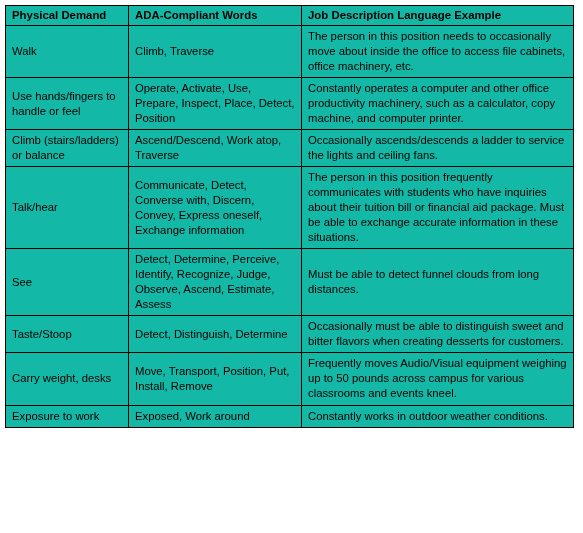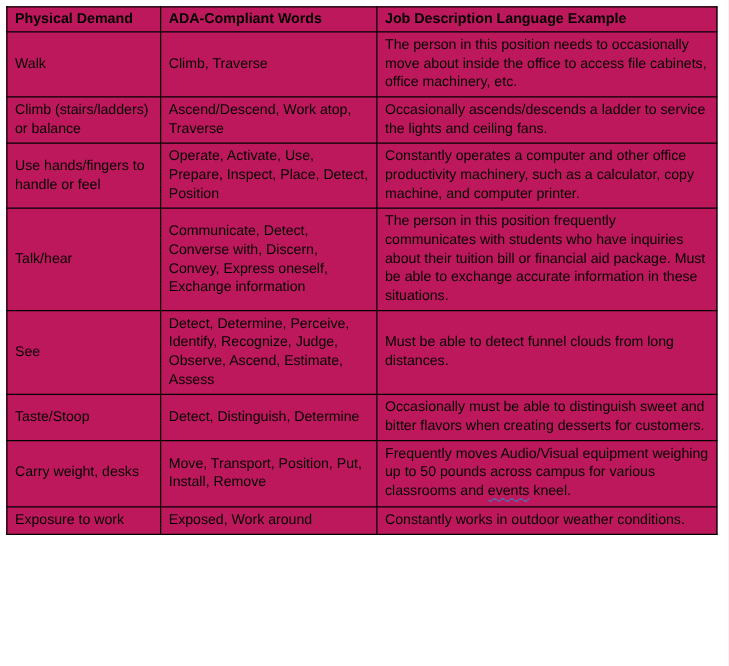--- a/index.html
+++ b/index.html
@@ -19,21 +19,21 @@
     position: absolute;
     left: 5px;
     top: 5px;
     width: 568px;
   }
 
   table.ada-table {
     border-collapse: collapse;
     width: 568px;
     table-layout: fixed;
-    background: #be185d;
+    background: #14b8a6;
   }
 
   table.ada-table th,
   table.ada-table td {
     border: 1.6px solid #000000;
     vertical-align: middle;
     padding: 3px 5px 3px 6px;
     font-size: 11.3px;
     line-height: 1.33;
     text-align: left;
@@ -50,21 +50,20 @@
 
   col.c1 { width: 123px; }
   col.c2 { width: 173px; }
   col.c3 { width: 272px; }
 
   td.demand { }
   td.words { }
   td.example { }
 
   .spellcheck {
-    text-decoration: underline;
     text-decoration-style: wavy;
     text-decoration-color: #4a6fb5;
     text-decoration-thickness: 1px;
     text-underline-offset: 1px;
     text-align: center;
   }
 </style>
 </head>
 <body>
 
@@ -82,28 +81,28 @@
         <th>Job Description Language Example</th>
       </tr>
     </thead>
     <tbody id="table-body">
         <tr>
           <td class="demand">Walk</td>
           <td class="words">Climb, Traverse</td>
           <td class="example"><span>The person in this position needs to occasionally move about inside the office to access file cabinets, office machinery, etc.</span></td>
         </tr>
         <tr>
+          <td class="demand">Use hands/fingers to handle or feel</td>
+          <td class="words">Operate, Activate, Use, Prepare, Inspect, Place, Detect, Position</td>
+          <td class="example"><span>Constantly operates a computer and other office productivity machinery, such as a calculator, copy machine, and computer printer.</span></td>
+        </tr>
+        <tr>
           <td class="demand">Climb (stairs/ladders) or balance</td>
           <td class="words">Ascend/Descend, Work atop, Traverse</td>
           <td class="example"><span>Occasionally ascends/descends a ladder to service the lights and ceiling fans.</span></td>
-        </tr>
-        <tr>
-          <td class="demand">Use hands/fingers to handle or feel</td>
-          <td class="words">Operate, Activate, Use, Prepare, Inspect, Place, Detect, Position</td>
-          <td class="example"><span>Constantly operates a computer and other office productivity machinery, such as a calculator, copy machine, and computer printer.</span></td>
         </tr>
         <tr>
           <td class="demand">Talk/hear</td>
           <td class="words">Communicate, Detect, Converse with, Discern, Convey, Express oneself, Exchange information</td>
           <td class="example"><span>The person in this position frequently communicates with students who have inquiries about their tuition bill or financial aid package.  Must be able to exchange accurate information in these situations.</span></td>
         </tr>
         <tr>
           <td class="demand">See</td>
           <td class="words">Detect, Determine, Perceive, Identify, Recognize, Judge, Observe, Ascend, Estimate, Assess</td>
           <td class="example"><span>Must be able to detect funnel clouds from long distances.</span></td>

